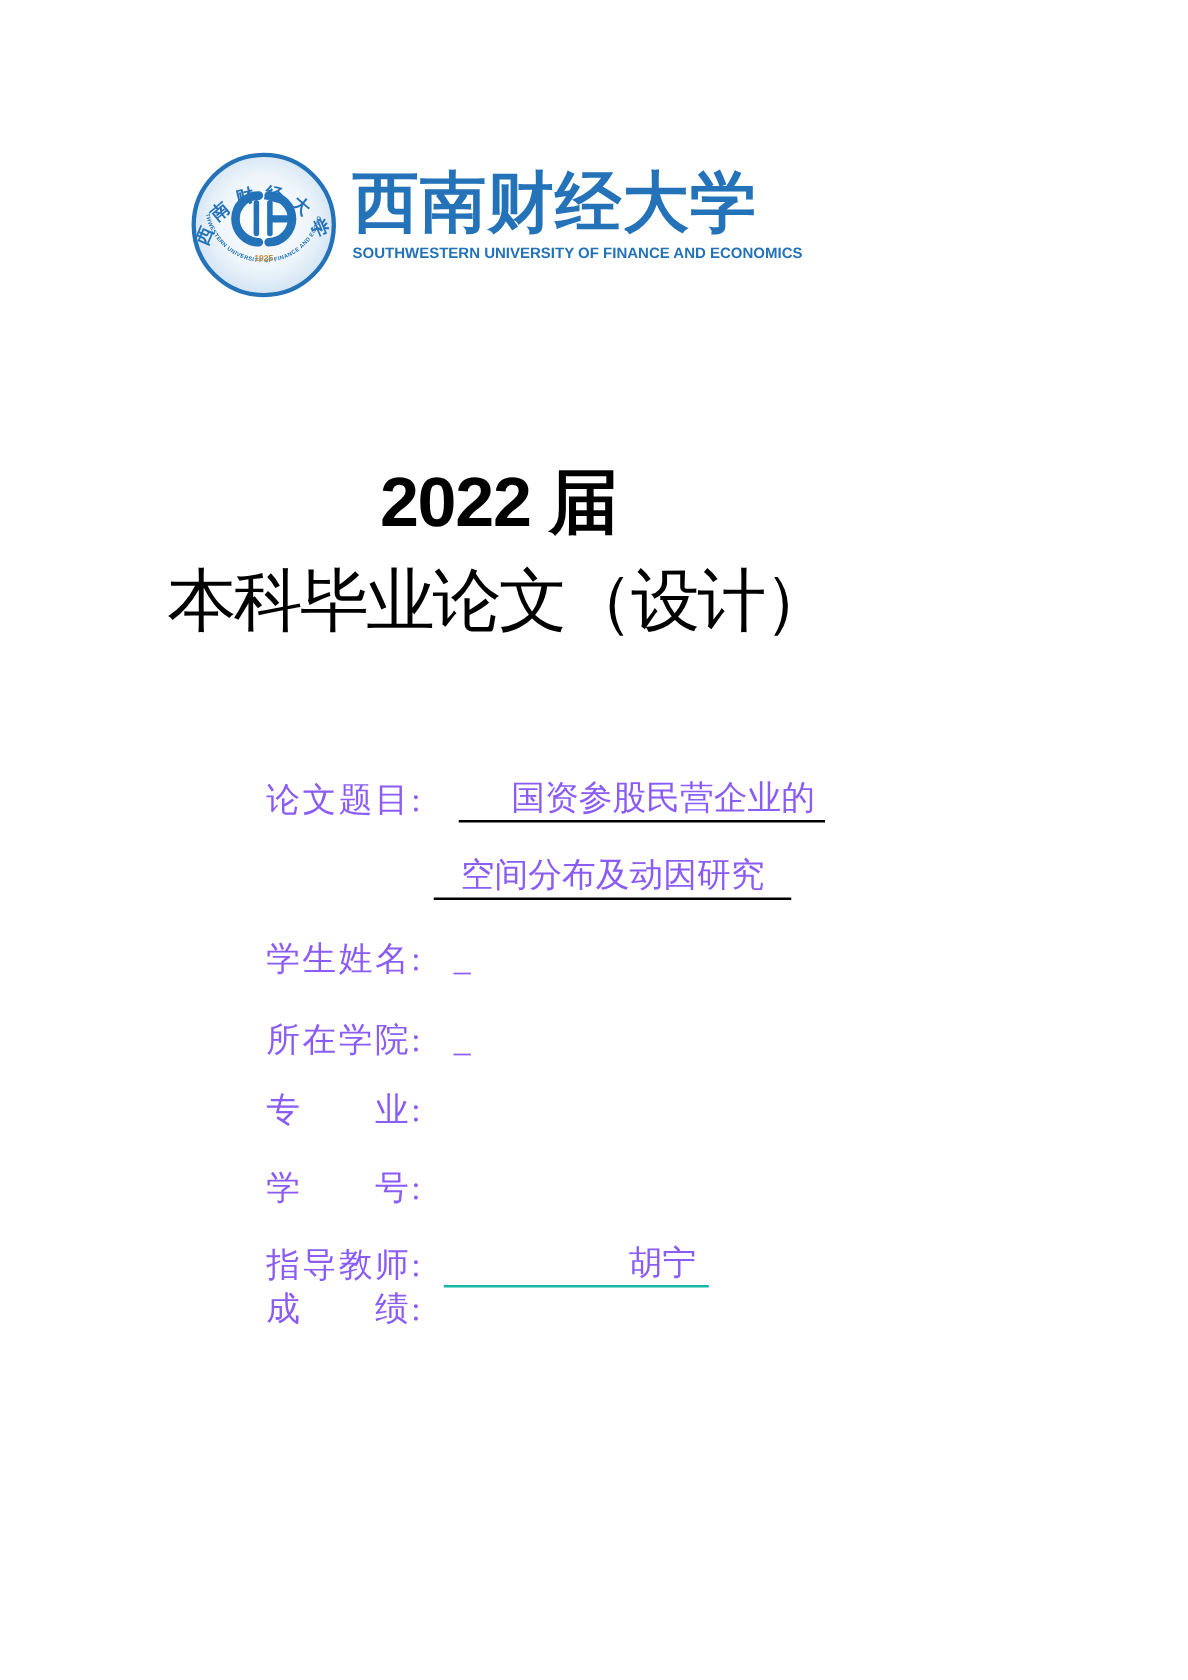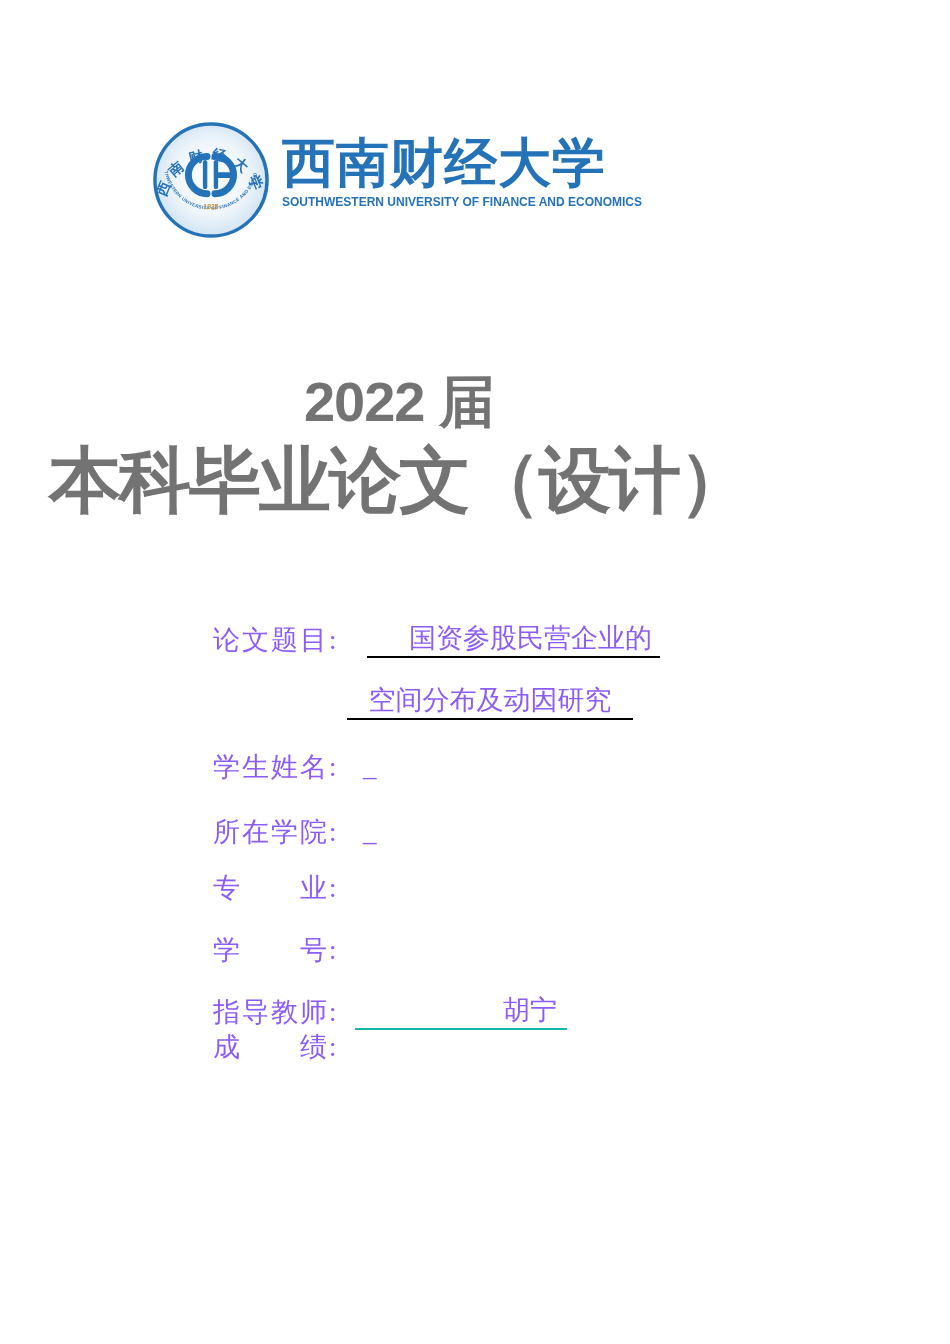--- a/index.html
+++ b/index.html
@@ -33,33 +33,33 @@
     color: #2472b8;
     font-size: 12px;
     line-height: 13px;
     font-weight: bold;
     letter-spacing: 0px;
     font-family: "Liberation Sans", sans-serif;
     white-space: nowrap;
   }
 
   
-  .title-block { position: absolute; left: 0; top: 371px; width: 798px; text-align: center; color: #737373; }
+  .title-block { position: absolute; left: 0; top: 371px; width: 798px; text-align: center; color: #000000; }
   .title-year {
     font-family: "Liberation Sans", sans-serif;
     font-weight: bold;
     font-size: 56px;
     line-height: 62px;
     letter-spacing: -1px;
   }
   .title-main {
     margin-top: 8px;
     font-family: "Liberation Sans", sans-serif;
-    font-weight: bold;
-    font-size: 72px;
+    font-weight: normal;
+    font-size: 55px;
     line-height: 78px;
     letter-spacing: -2px;
   }
 
   
   .form-row {
     position: absolute;
     left: 213px;
     display: flex;
     align-items: flex-end;

